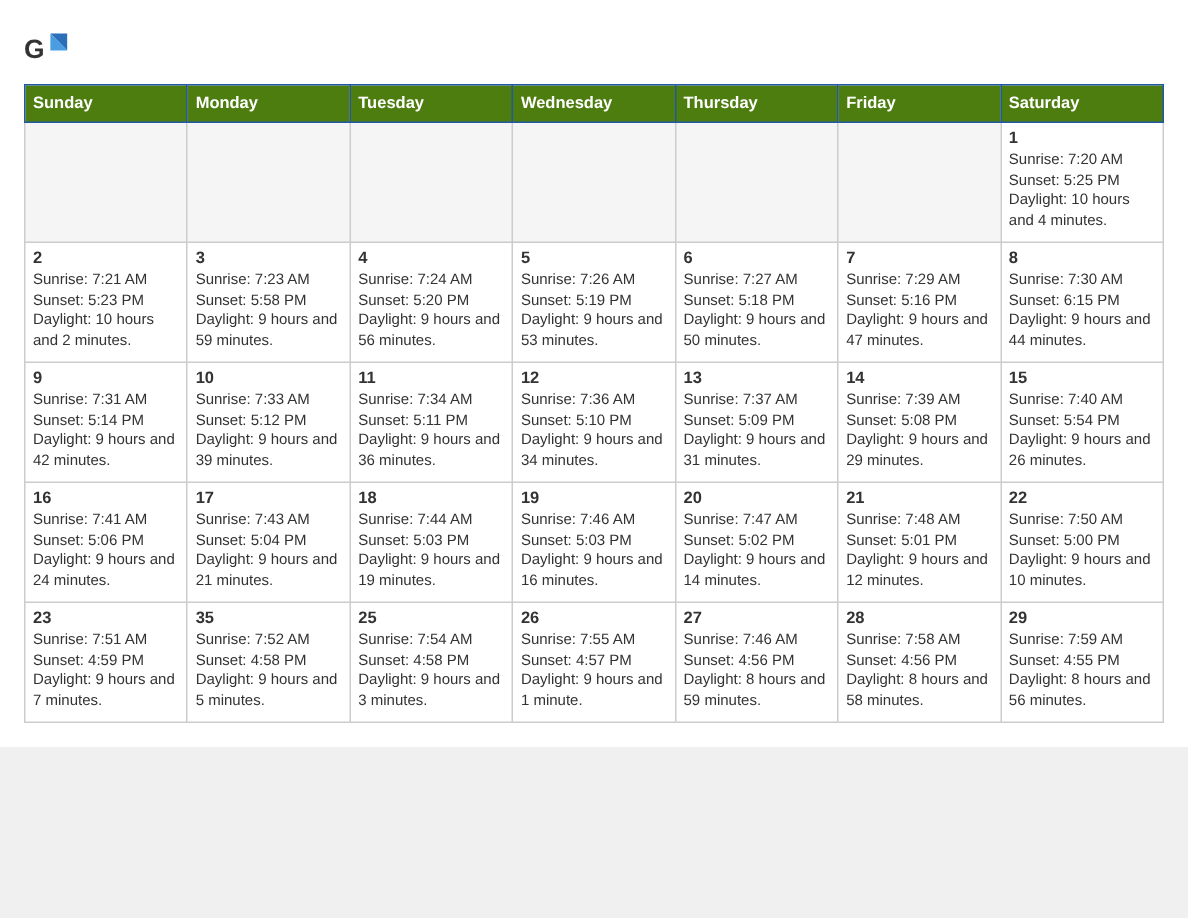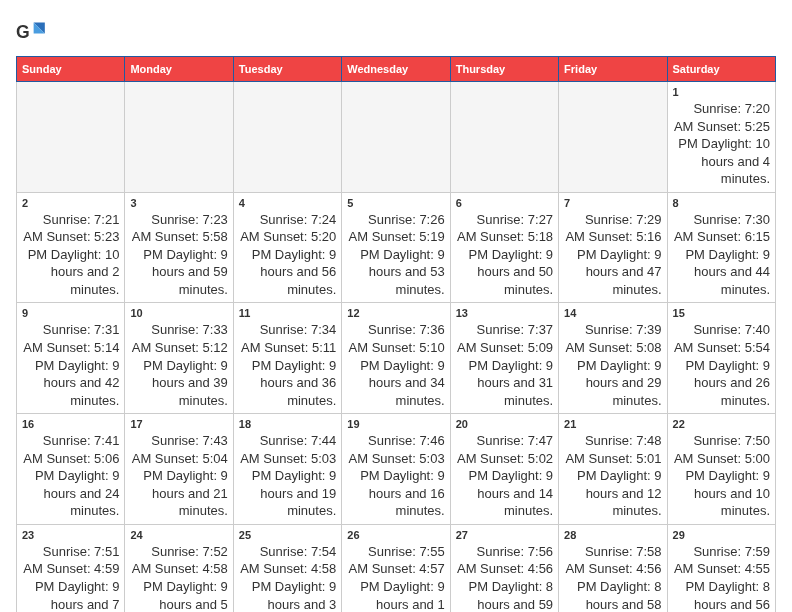--- a/index.html
+++ b/index.html
@@ -48,21 +48,21 @@
     .subtitle {
       font-size: 14px;
       color: #555;
     }
     .calendar {
       width: 100%;
       border-collapse: collapse;
       font-size: 10px;
     }
     .calendar th {
-      background: #ef4444;
+      background: #4d7c0f;
       color: white;
       text-align: left;
       padding: 6px 5px;
       font-size: 11px;
       font-weight: bold;
       border: 1px solid #2259a0;
     }
     .calendar td {
       border: 1px solid #ccc;
       vertical-align: top;
@@ -75,24 +75,23 @@
       background: #f5f5f5;
     }
     .day-num {
       font-size: 11px;
       font-weight: bold;
       color: #333;
       display: block;
       margin-bottom: 2px;
     }
     .day-info {
-      font-size: 13px;
+      font-size: 10px;
       color: #333;
       line-height: 1.35;
-      text-align: right;
     }
     .week-row td {
       height: 80px;
     }
   </style>
 </head>
 <body>
 
 <div class="page">
   <div class="header">
@@ -272,40 +271,40 @@
           </td>
         </tr>
         <tr class="week-row">
           <td>
             <span class="day-num">23</span>
             <div class="day-info">Sunrise: 7:51 AM
 Sunset: 4:59 PM
 Daylight: 9 hours and 7 minutes.</div>
           </td>
           <td>
-            <span class="day-num">24</span>
+            <span class="day-num">35</span>
             <div class="day-info">Sunrise: 7:52 AM
 Sunset: 4:58 PM
 Daylight: 9 hours and 5 minutes.</div>
           </td>
           <td>
             <span class="day-num">25</span>
             <div class="day-info">Sunrise: 7:54 AM
 Sunset: 4:58 PM
 Daylight: 9 hours and 3 minutes.</div>
           </td>
           <td>
             <span class="day-num">26</span>
             <div class="day-info">Sunrise: 7:55 AM
 Sunset: 4:57 PM
 Daylight: 9 hours and 1 minute.</div>
           </td>
           <td>
             <span class="day-num">27</span>
-            <div class="day-info">Sunrise: 7:56 AM
+            <div class="day-info">Sunrise: 7:46 AM
 Sunset: 4:56 PM
 Daylight: 8 hours and 59 minutes.</div>
           </td>
           <td>
             <span class="day-num">28</span>
             <div class="day-info">Sunrise: 7:58 AM
 Sunset: 4:56 PM
 Daylight: 8 hours and 58 minutes.</div>
           </td>
           <td>

